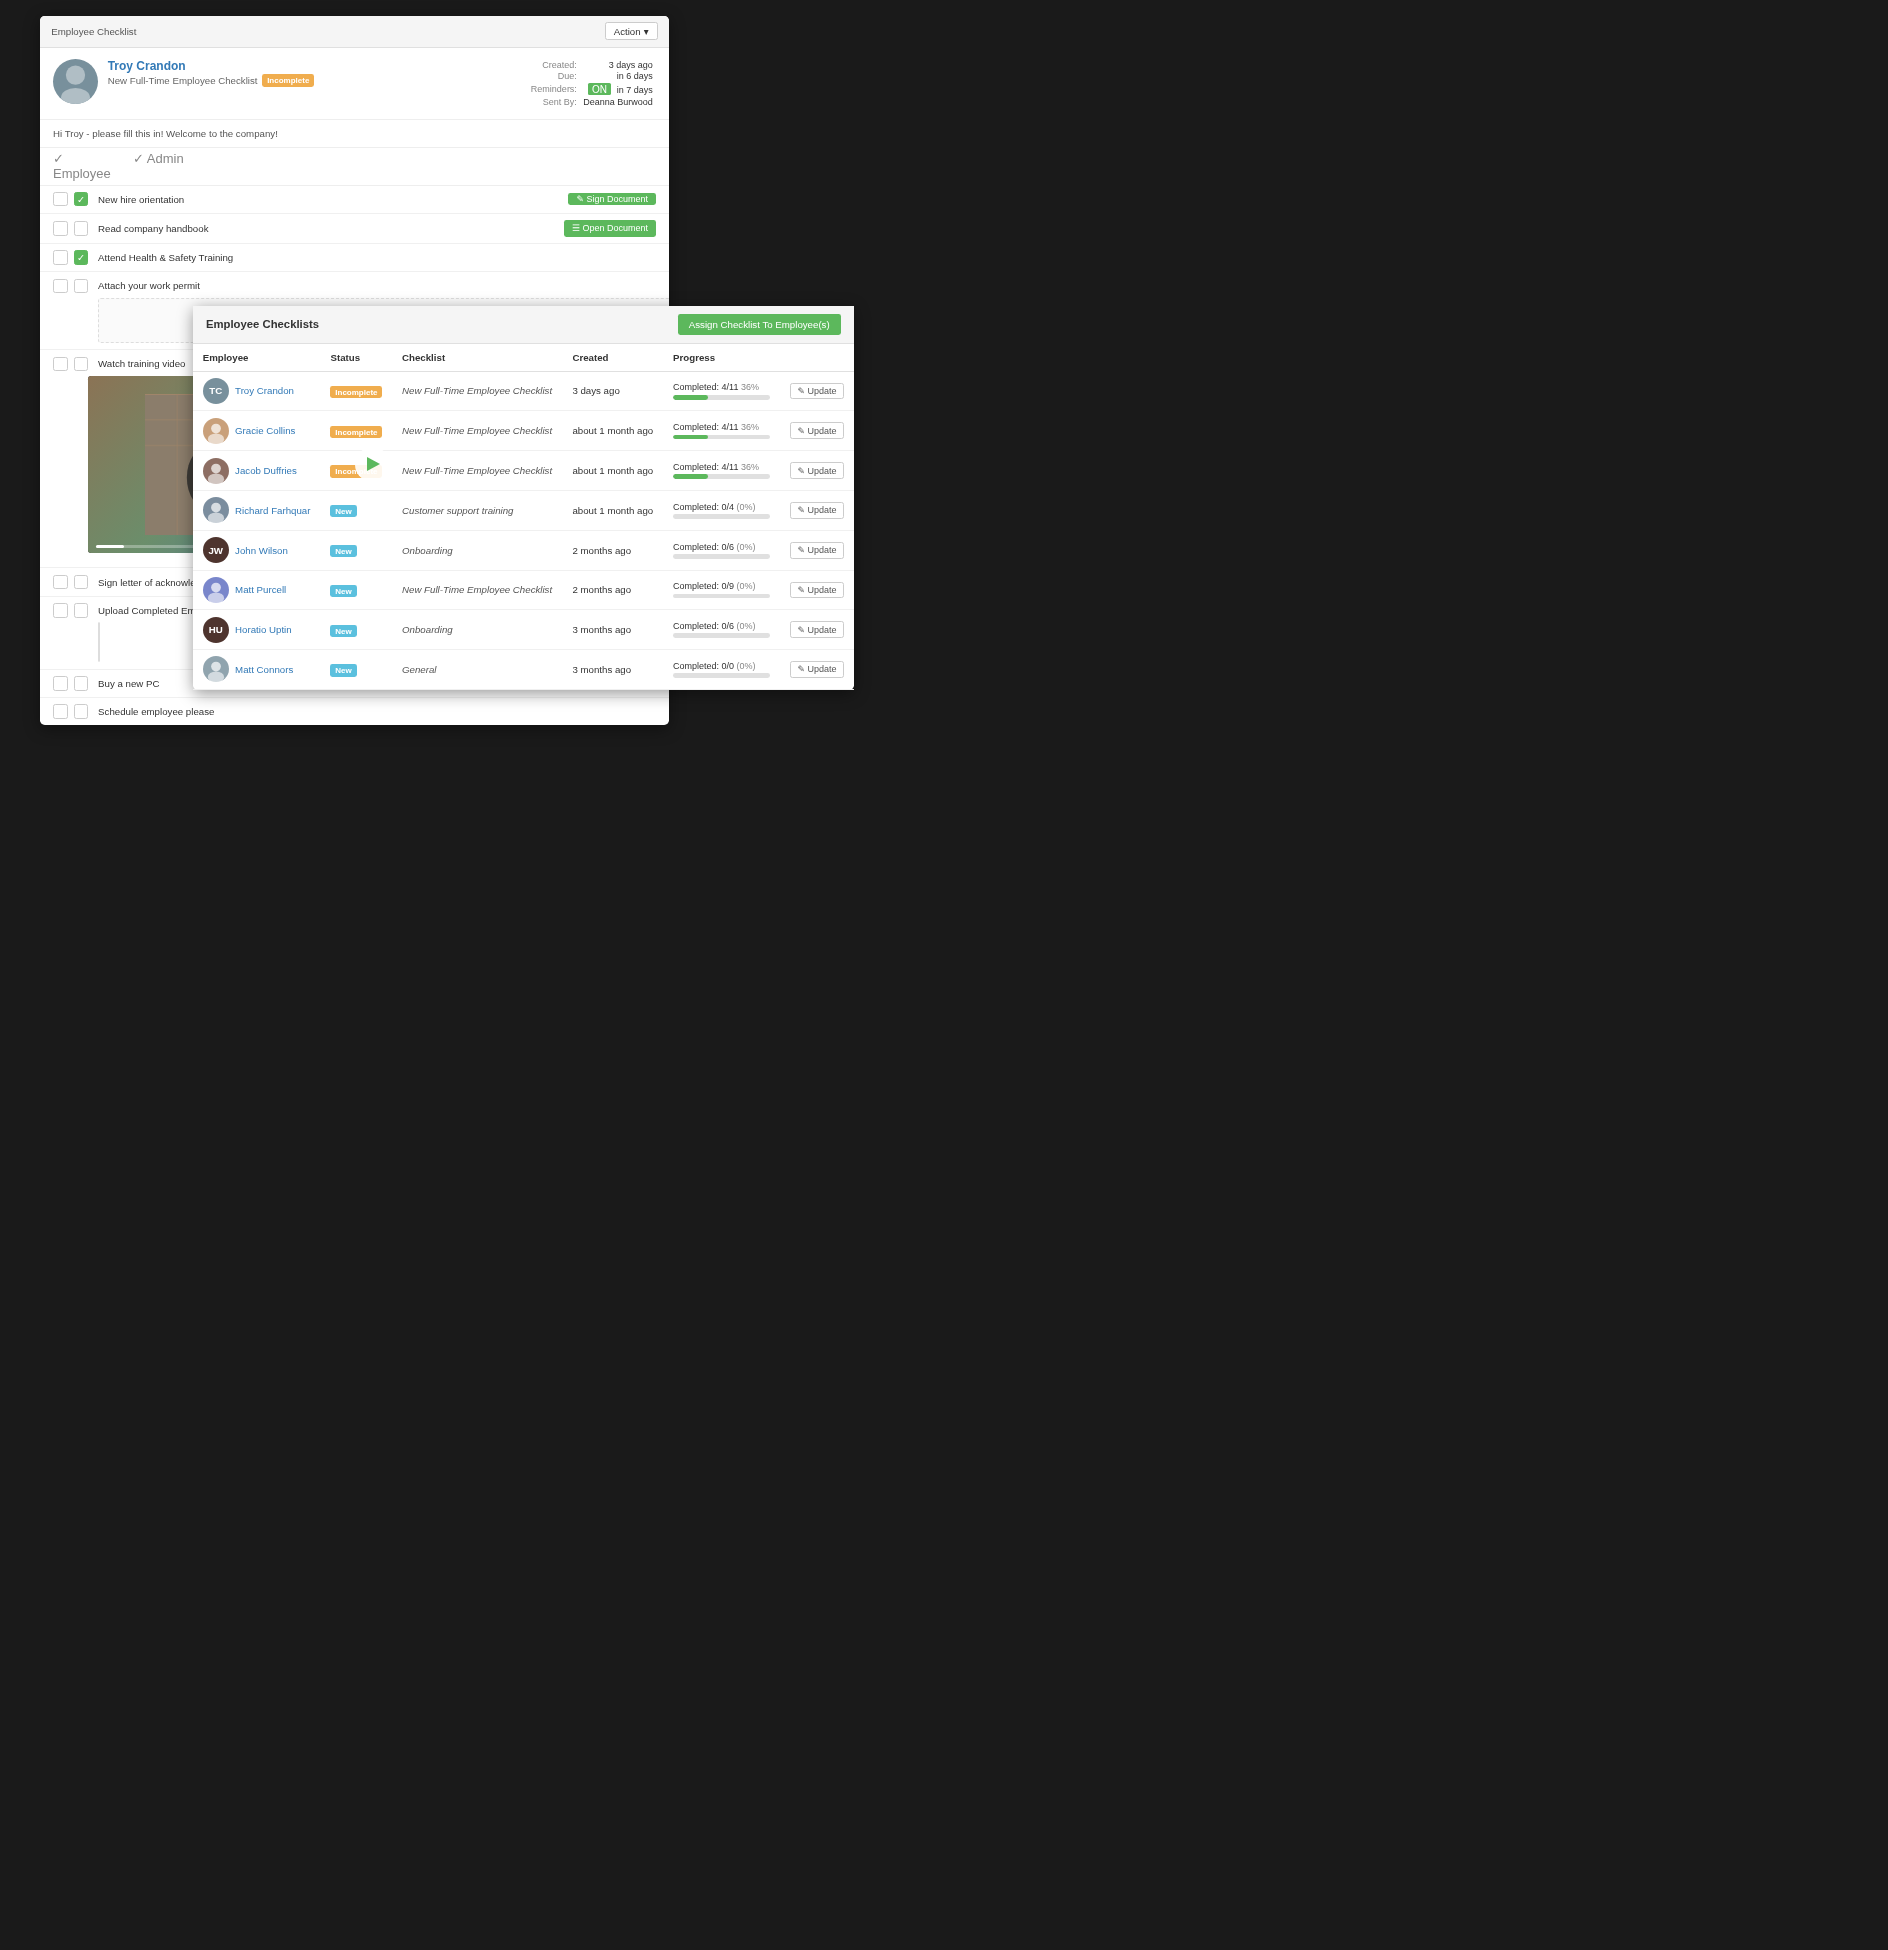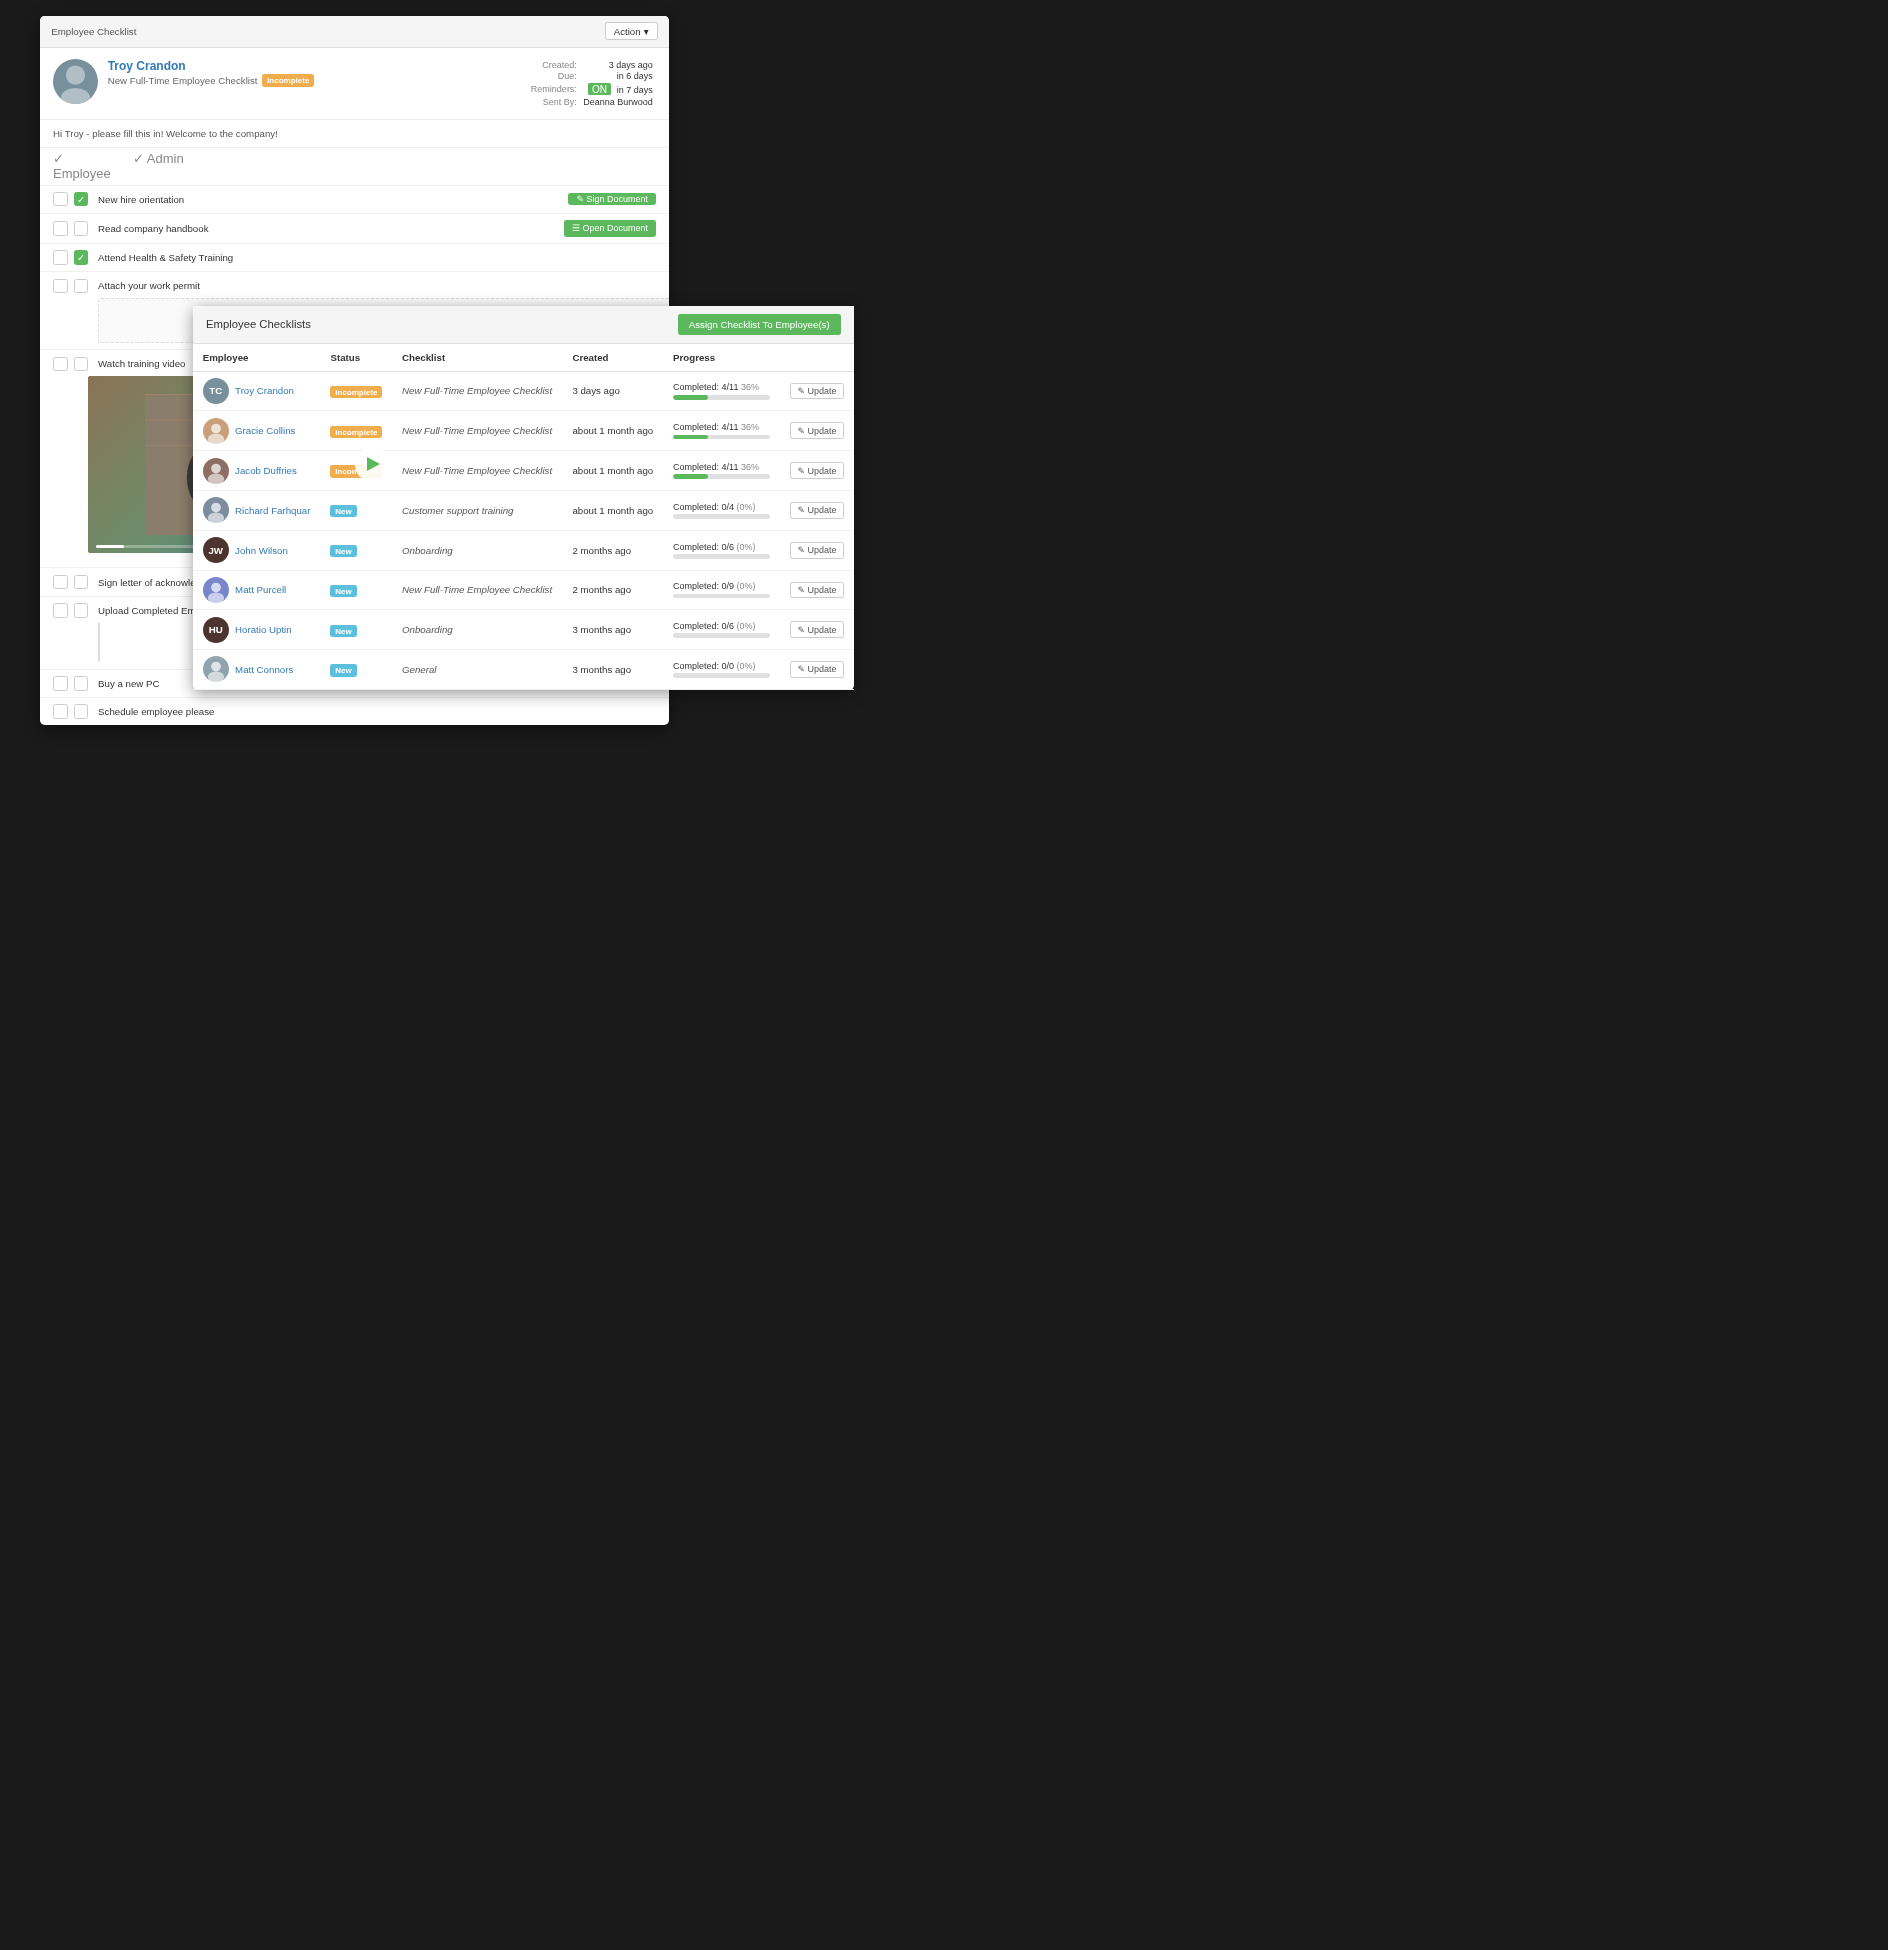--- a/index.html
+++ b/index.html
@@ -328,21 +328,21 @@
       background: #f5f5f5;
       border-bottom: 0.8px solid #e0e0e0;
       padding: 8px 13px;
       display: flex;
       justify-content: space-between;
       align-items: center;
     }
 
     .panel-title {
       font-size: 11.3px;
-      font-weight: 400;
+      font-weight: 700;
       color: #333;
     }
 
     .btn-assign {
       background: #5cb85c;
       color: #fff;
       border: none;
       border-radius: 2.4px;
       padding: 4.8px 11.3px;
       font-size: 9.7px;

